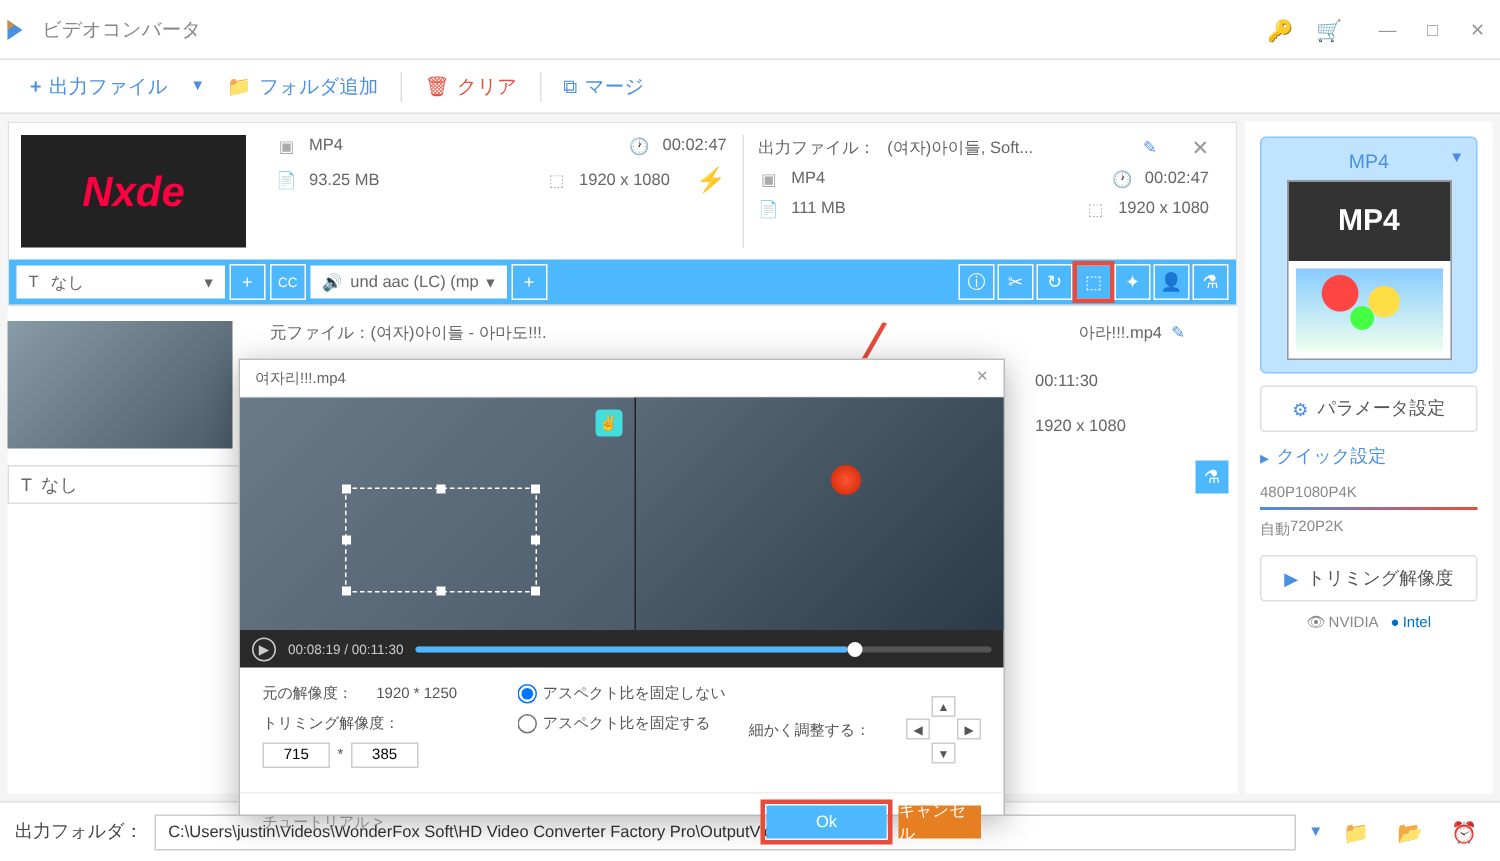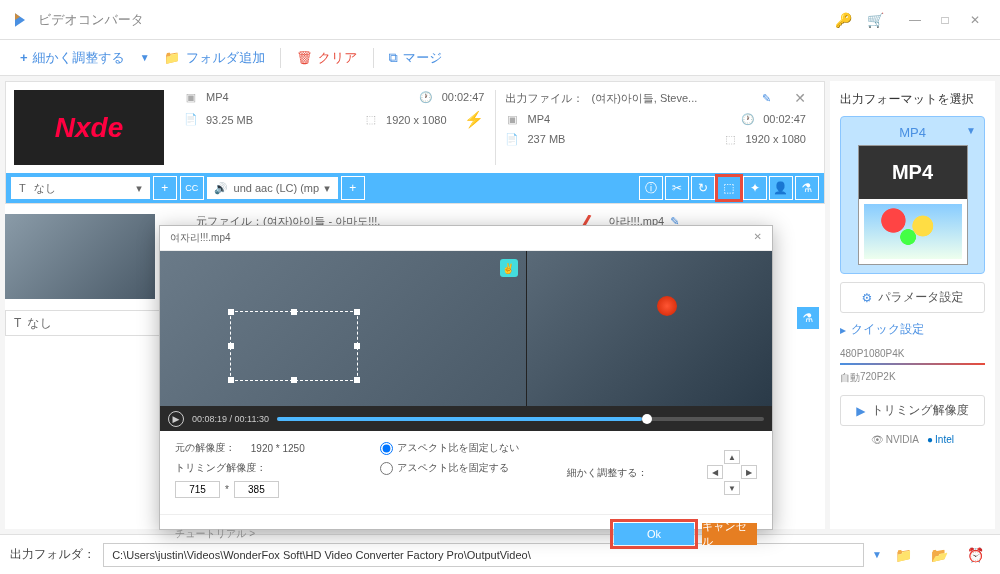--- a/index.html
+++ b/index.html
@@ -1,17 +1,17 @@
 <!DOCTYPE html>
 <html><head>
 <meta charset="utf-8">
 <style>
 *{margin:0;padding:0;box-sizing:border-box;font-family:"Segoe UI","Meiryo",sans-serif}
 body{width:1000px;height:574px;background:#f5f5f5;overflow:hidden;position:relative;font-size:12px}
-.titlebar{height:40px;background:#fff;display:flex;align-items:center;padding:0 10px;border-bottom:1px solid #e0e0e0}
+.titlebar{height:40px;background:#fff;display:flex;align-items:center;padding:0 0;border-bottom:1px solid #e0e0e0}
 .logo{width:20px;height:20px;margin-right:8px}
 .app-title{color:#888;font-size:13px;flex:1}
 .tb-icons{display:flex;gap:15px;align-items:center;color:#d66}
 .tb-icon{cursor:pointer;font-size:14px}
 .win-btns{display:flex;margin-left:15px}
 .win-btn{width:30px;height:30px;display:flex;align-items:center;justify-content:center;color:#999;cursor:pointer}
 .toolbar{height:36px;background:#fff;display:flex;align-items:center;padding:0 10px;gap:5px;border-bottom:1px solid #e0e0e0}
 .tool-btn{display:flex;align-items:center;gap:5px;padding:4px 10px;cursor:pointer;color:#4a90e2;font-size:13px}
 .tool-btn.red{color:#e74c3c}
 .tool-sep{width:1px;height:20px;background:#ddd}
@@ -49,21 +49,21 @@
 .quality-row .q{cursor:pointer}
 .quality-line{height:2px;background:linear-gradient(90deg,#4a90e2,#e74c3c);margin:2px 0 4px}
 .gpu-row{display:flex;gap:8px;align-items:center;justify-content:center;font-size:10px}
 .gpu-logo{display:flex;align-items:center;gap:2px;color:#888}
 .bottom{height:40px;background:#fff;display:flex;align-items:center;padding:0 10px;gap:8px;border-top:1px solid #e0e0e0}
 .out-label{font-size:12px;color:#444}
 .out-path{flex:1;border:1px solid #ccc;padding:4px 8px;font-size:11px;background:#fff;color:#333;height:24px}
 .bot-icon{width:28px;height:24px;display:flex;align-items:center;justify-content:center;color:#4a90e2;cursor:pointer;font-size:14px}
 .convert-btn{width:130px;height:36px;background:#4eb8ff;color:#fff;font-size:17px;font-weight:500;display:flex;align-items:center;justify-content:center;cursor:pointer}
 
-.dialog{position:absolute;left:159px;top:225px;width:614px;height:305px;background:#fff;border:1px solid #bbb;box-shadow:0 4px 20px rgba(0,0,0,0.3);z-index:10}
+.dialog{position:absolute;left:159px;top:239px;width:511px;height:305px;background:#fff;border:1px solid #bbb;box-shadow:0 4px 20px rgba(0,0,0,0.3);z-index:10}
 .dlg-title{padding:5px 10px;font-size:10px;color:#666;display:flex;justify-content:space-between;border-bottom:1px solid #eee}
 .dlg-close{cursor:pointer;color:#999}
 .preview-labels{display:flex;background:#333;color:#fff;font-size:10px}
 .pv-label{flex:1;text-align:center;padding:3px;background:rgba(255,255,255,0.1)}
 .preview-area{height:155px;background:linear-gradient(135deg,#6a7a88,#3a4a58);display:flex;position:relative}
 .pv-left{flex:1;position:relative;border-right:1px solid #222}
 .pv-right{width:245px;background:linear-gradient(135deg,#5a6a78,#2a3a48);position:relative}
 .crop-rect{position:absolute;left:70px;top:60px;width:128px;height:70px;border:1px dashed #fff}
 .crop-handle{position:absolute;width:6px;height:6px;background:#fff}
 .ch-tl{left:-3px;top:-3px}.ch-tr{right:-3px;top:-3px}.ch-bl{left:-3px;bottom:-3px}.ch-br{right:-3px;bottom:-3px}
@@ -86,21 +86,21 @@
 .dpad{position:relative;width:50px;height:45px;margin-left:auto}
 .dpad-btn{position:absolute;width:16px;height:14px;border:1px solid #ccc;background:#fff;display:flex;align-items:center;justify-content:center;font-size:8px;cursor:pointer}
 .dp-u{left:17px;top:0}.dp-d{left:17px;bottom:0}.dp-l{left:0;top:15px}.dp-r{right:0;top:15px}
 .dlg-foot{padding:8px 15px;display:flex;align-items:center;gap:8px;border-top:1px solid #eee}
 .tutorial{color:#888;font-size:10px;margin-right:auto;cursor:pointer}
 .btn-ok{width:80px;height:22px;background:#4eb8ff;color:#fff;font-size:11px;display:flex;align-items:center;justify-content:center;cursor:pointer;outline:3px solid #e74c3c;outline-offset:1px}
 .btn-cancel{width:55px;height:22px;background:#e67e22;color:#fff;font-size:11px;display:flex;align-items:center;justify-content:center;cursor:pointer}
 .arrow-annotation{position:absolute;left:540px;top:215px;z-index:5;pointer-events:none}
 .arrow-svg{width:60px;height:80px}
 .chevron{font-size:10px;color:#4a90e2}
-.hidden-file2-bar{position:absolute;left:186px;top:214px;right:180px;height:14px;overflow:hidden;color:#666;font-size:11px;display:flex}
+.hidden-file2-bar{position:absolute;left:170px;top:214px;right:180px;height:14px;overflow:hidden;color:#666;font-size:11px;display:flex}
 .hf-seg{flex:1;padding-left:10px}
 .item2-visible{position:absolute;left:5px;top:214px;width:155px;height:90px}
 .item2-label{position:absolute;left:5px;top:310px;width:155px;height:26px;background:#fff;border:1px solid #ddd;display:flex;align-items:center;padding:0 8px;gap:6px;color:#666;font-size:12px}
 .side-info{position:absolute;right:180px;top:248px;width:130px;color:#666;font-size:11px;z-index:2}
 .side-info div{margin-bottom:18px}
 .ab2{position:absolute;right:180px;top:306px;z-index:2}
 </style>
 </head>
 <body>
 
@@ -117,21 +117,21 @@
   <div class="win-btns">
     <div class="win-btn">—</div>
     <div class="win-btn">□</div>
     <div class="win-btn">✕</div>
   </div>
 </div>
 
 <div class="toolbar">
   <div class="tool-btn">
       <b>+</b>
-      <span>細かく調整する</span>
+      <span>出力ファイル</span>
     </div>
   <span class="chevron">▼</span>
   <div class="tool-btn">📁<span>フォルダ追加</span></div>
   <div class="tool-sep"></div>
   <div class="tool-btn red">🗑<span>クリア</span></div>
   <div class="tool-sep"></div>
   <div class="tool-btn">⧉<span>マージ</span></div>
 </div>
 
 <div class="main">
@@ -157,35 +157,35 @@
                 <span style="flex:1"></span>
                 <span class="info-icon">⬚</span>
                 <span>1920 x 1080</span>
                 <span class="lightning" style="margin-left:10px">⚡</span>
               </div>
           </div>
           <div class="info-sep"></div>
           <div class="info-col">
             <div class="info-row">
                 <span>出力ファイル：</span>
-                <span>(여자)아이들, Steve...</span>
+                <span>(여자)아이들, Soft...</span>
                 <span style="flex:1"></span>
                 <span class="edit-btn">✎</span>
                 <span class="close-x" style="margin-left:15px">✕</span>
               </div>
             <div class="info-row">
                 <span class="info-icon">▣</span>
                 <span>MP4</span>
                 <span style="flex:1"></span>
                 <span class="info-icon">🕐</span>
                 <span>00:02:47</span>
               </div>
             <div class="info-row">
                 <span class="info-icon">📄</span>
-                <span>237 MB</span>
+                <span>111 MB</span>
                 <span style="flex:1"></span>
                 <span class="info-icon">⬚</span>
                 <span>1920 x 1080</span>
               </div>
           </div>
         </div>
       </div>
       <div class="audio-bar">
         <div class="audio-seg">T&nbsp;<span>なし</span><span style="width:70px"></span>▾</div>
         <div class="ab-btn">+</div>
@@ -199,21 +199,20 @@
           <div class="ab-btn hl">⬚</div>
           <div class="ab-btn">✦</div>
           <div class="ab-btn">👤</div>
           <div class="ab-btn">⚗</div>
         </div>
       </div>
     </div>
   </div>
 
   <div class="sidebar">
-    <div class="side-title">出力フォーマットを選択</div>
     <div class="format-box">
       <div class="format-label">MP4</div>
       <span class="chevron" style="position:absolute;right:8px;top:8px">▼</span>
       <div class="format-img">
           <div class="balloons"></div>
         </div>
     </div>
     <div class="side-btn">
         <span class="si">⚙</span>
         <span>パラメータ設定</span>
@@ -238,21 +237,21 @@
       </div>
     <div class="gpu-row">
       <span class="gpu-logo">👁 <span>NVIDIA</span></span>
       <span class="gpu-logo" style="color:#0071c5">● <span>Intel</span></span>
     </div>
   </div>
 </div>
 
 <div class="hidden-file2-bar">
   <div class="hf-seg">元ファイル：(여자)아이들 - 아마도!!!.</div>
-  <div class="hf-seg" style="text-align:center;padding-right:30px"><span>아라!!!.mp4</span>&nbsp;&nbsp;<span class="edit-btn">✎</span></div>
+  <div class="hf-seg" style="text-align:right;padding-right:30px"><span>아라!!!.mp4</span>&nbsp;&nbsp;<span class="edit-btn">✎</span></div>
 </div>
 <div class="item2-visible">
     <div class="thumb thumb2" style="width:150px;height:85px"></div>
   </div>
 <div class="item2-label">T <span>なし</span></div>
 <div class="side-info">
   <div>00:11:30</div>
   <div>1920 x 1080</div>
 </div>
 <div class="ab-btn ab2" style="background:#4eb8ff;color:#fff">⚗</div>

